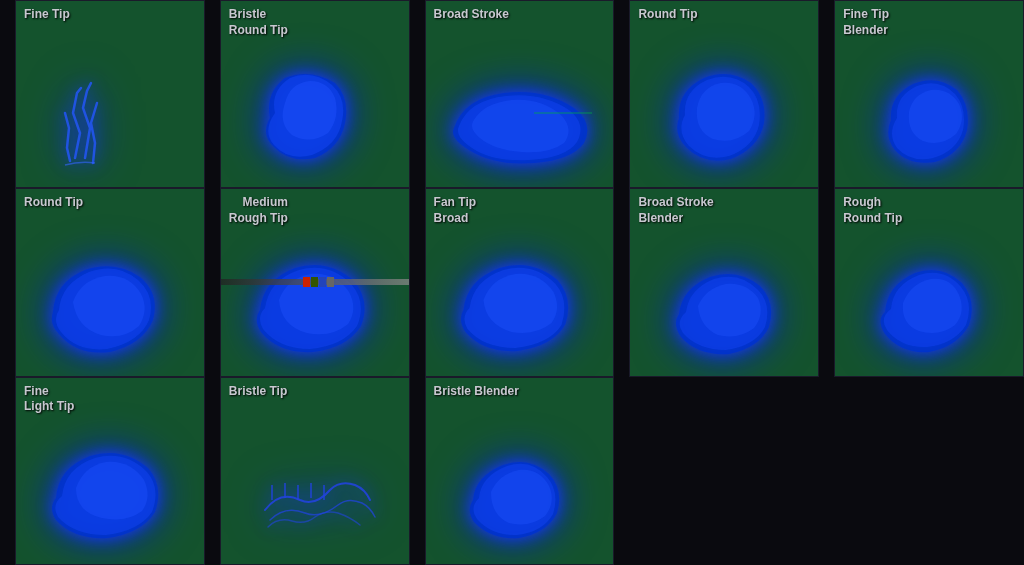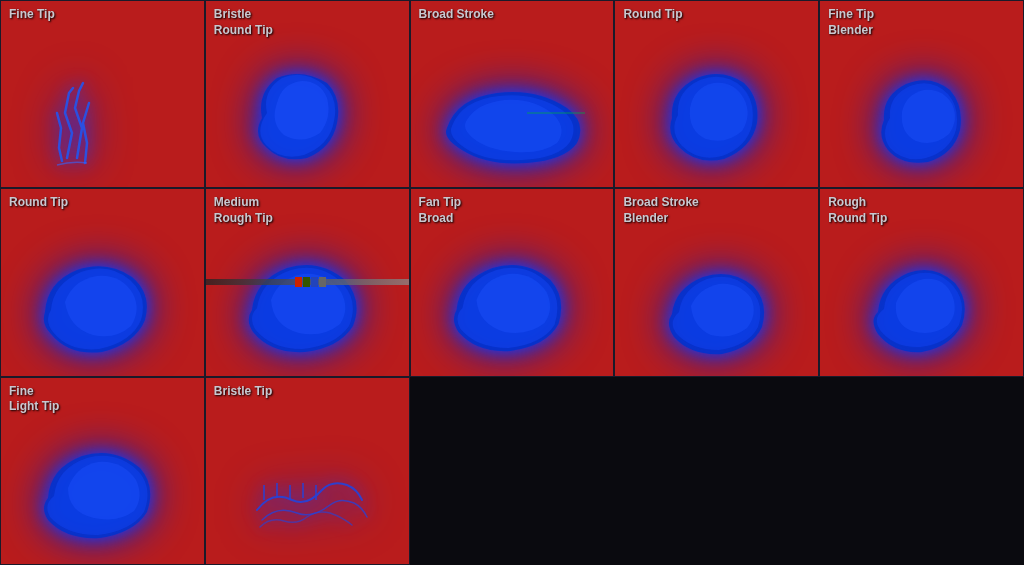--- a/index.html
+++ b/index.html
@@ -17,21 +17,22 @@
       grid-template-columns: repeat(5, 1fr);
       grid-template-rows: repeat(3, 1fr);
       width: 100%;
       height: 100%;
     }
 
     .brush-cell {
       position: relative;
       border: 1px solid #1a1a2a;
       overflow: hidden;
-      background: #b91c1c;
+      background: #14532d;
+      margin-left: 15px;
     }
 
     .brush-label {
       position: absolute;
       top: 6px;
       left: 8px;
       color: #c8c8d0;
       font-size: 12px;
       font-weight: 600;
       line-height: 1.3;
@@ -117,21 +118,21 @@
     <div class="brush-preview">
       <svg width="130" height="110" class="blob">
         <path d="M8,60 Q10,30 40,18 Q70,8 95,25 Q115,42 108,68 Q98,92 65,100 Q32,104 14,82 Q4,72 8,60 Z" fill="#0033cc" opacity="0.88"></path>
         <path d="M14,58 Q16,32 44,20 Q72,10 93,28 Q111,44 104,68 Q95,90 62,97 Q32,100 16,80 Q7,68 14,58 Z" fill="#1144ee" opacity="0.58"></path>
         <path d="M28,50 Q36,28 60,24 Q84,22 96,42 Q104,58 94,74 Q78,88 56,83 Q32,76 28,50 Z" fill="#2255ff" opacity="0.38"></path>
       </svg>
     </div>
   </div>
 
 
-  <div class="brush-cell" style="position:relative;">
+  <div class="brush-cell" style="position:relative;text-align:right;">
     <div class="brush-label">Medium<br>Rough Tip</div>
 
     <div style="position:absolute; top:50%; left:0; right:0; height:6px; background:linear-gradient(to right,#222,#555,#888); z-index:3; transform:translateY(-50%); opacity:0.75;"></div>
 
     <div style="position:absolute; top:calc(50% - 5px); left:44%; display:flex; gap:1px; z-index:5;">
       <div style="width:7px;height:10px;background:#cc2200;"></div>
       <div style="width:7px;height:10px;background:#335500;"></div>
       <div style="width:7px;height:10px;background:#2244bb;"></div>
       <div style="width:7px;height:10px;background:#666;"></div>
     </div>
@@ -200,14 +201,24 @@
 
         <line x1="22" y1="40" x2="22" y2="55" stroke="#2244dd" stroke-width="2" opacity="0.7"></line>
         <line x1="35" y1="38" x2="35" y2="53" stroke="#2244dd" stroke-width="2" opacity="0.7"></line>
         <line x1="48" y1="40" x2="48" y2="55" stroke="#2244dd" stroke-width="2" opacity="0.7"></line>
         <line x1="61" y1="38" x2="61" y2="53" stroke="#2244dd" stroke-width="2" opacity="0.7"></line>
         <line x1="74" y1="40" x2="74" y2="55" stroke="#2244dd" stroke-width="2" opacity="0.7"></line>
       </svg>
     </div>
   </div>
 
+  <div class="brush-cell">
+    <div class="brush-label">Bristle Blender</div>
+    <div class="brush-preview">
+      <svg width="120" height="100" class="blob">
+        <path d="M14,50 Q16,26 44,15 Q70,6 90,24 Q105,40 98,63 Q88,83 60,88 Q32,90 15,72 Q7,60 14,50 Z" fill="#0033cc" opacity="0.85"></path>
+        <path d="M20,48 Q22,26 48,16 Q72,8 88,27 Q101,42 94,64 Q84,82 58,85 Q33,86 18,69 Q10,58 20,48 Z" fill="#1144ee" opacity="0.55"></path>
+        <path d="M32,42 Q40,24 60,20 Q80,18 90,36 Q97,52 86,66 Q70,78 50,73 Q32,65 32,42 Z" fill="#2255ff" opacity="0.35"></path>
+      </svg>
+    </div>
+  </div>
 
 </div>
 
 </body></html>

